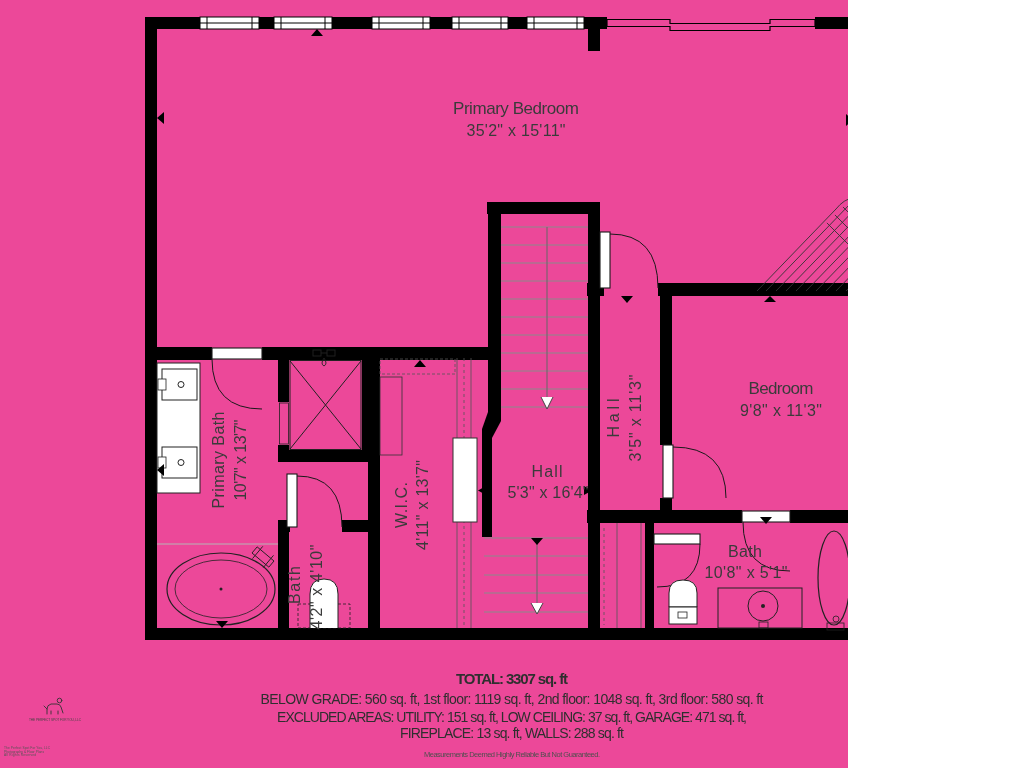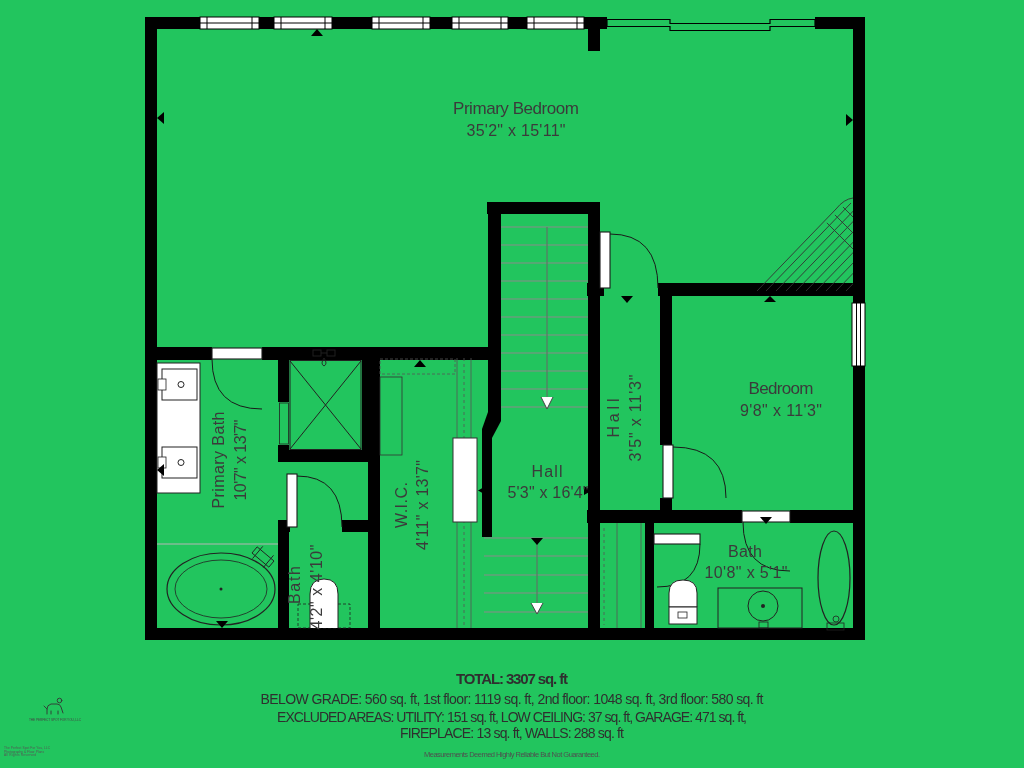--- a/index.html
+++ b/index.html
@@ -1,16 +1,16 @@
 <!DOCTYPE html>
 <html><head>
 <meta charset="utf-8">
 <style>
   html,body{margin:0;padding:0;background:#ffffff;}
-  #stage{position:relative;width:1024px;height:768px;background:#22c55e;overflow:hidden;
+  #stage{position:relative;width:848px;height:768px;background:#ec4899;overflow:hidden;
          font-family:"Liberation Sans", sans-serif;}
   svg{display:block;}
   text{font-family:"Liberation Sans", sans-serif;}
   .rm{font-size:16px;}
   .rmBig{font-size:17px;}
   .sum{font-size:14px;}
   .sumTotal{font-size:15px;font-weight:700;}
   .disc{font-size:7.5px;}
   .tiny{font-size:3.2px;}
 </style>

